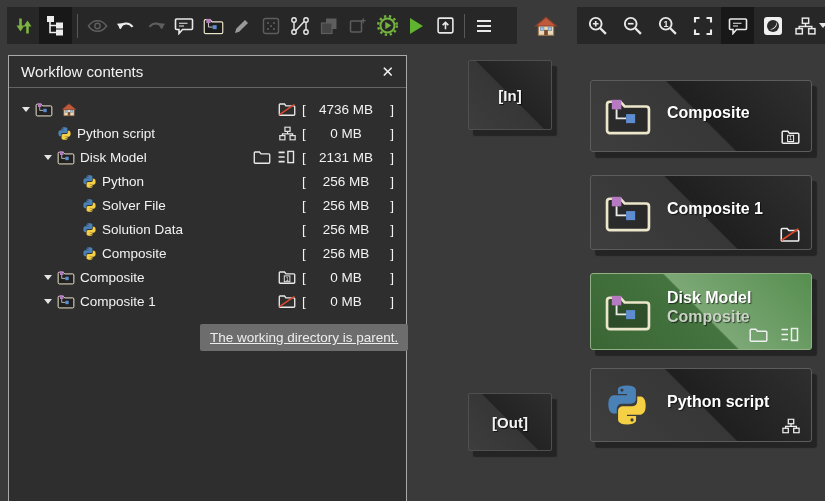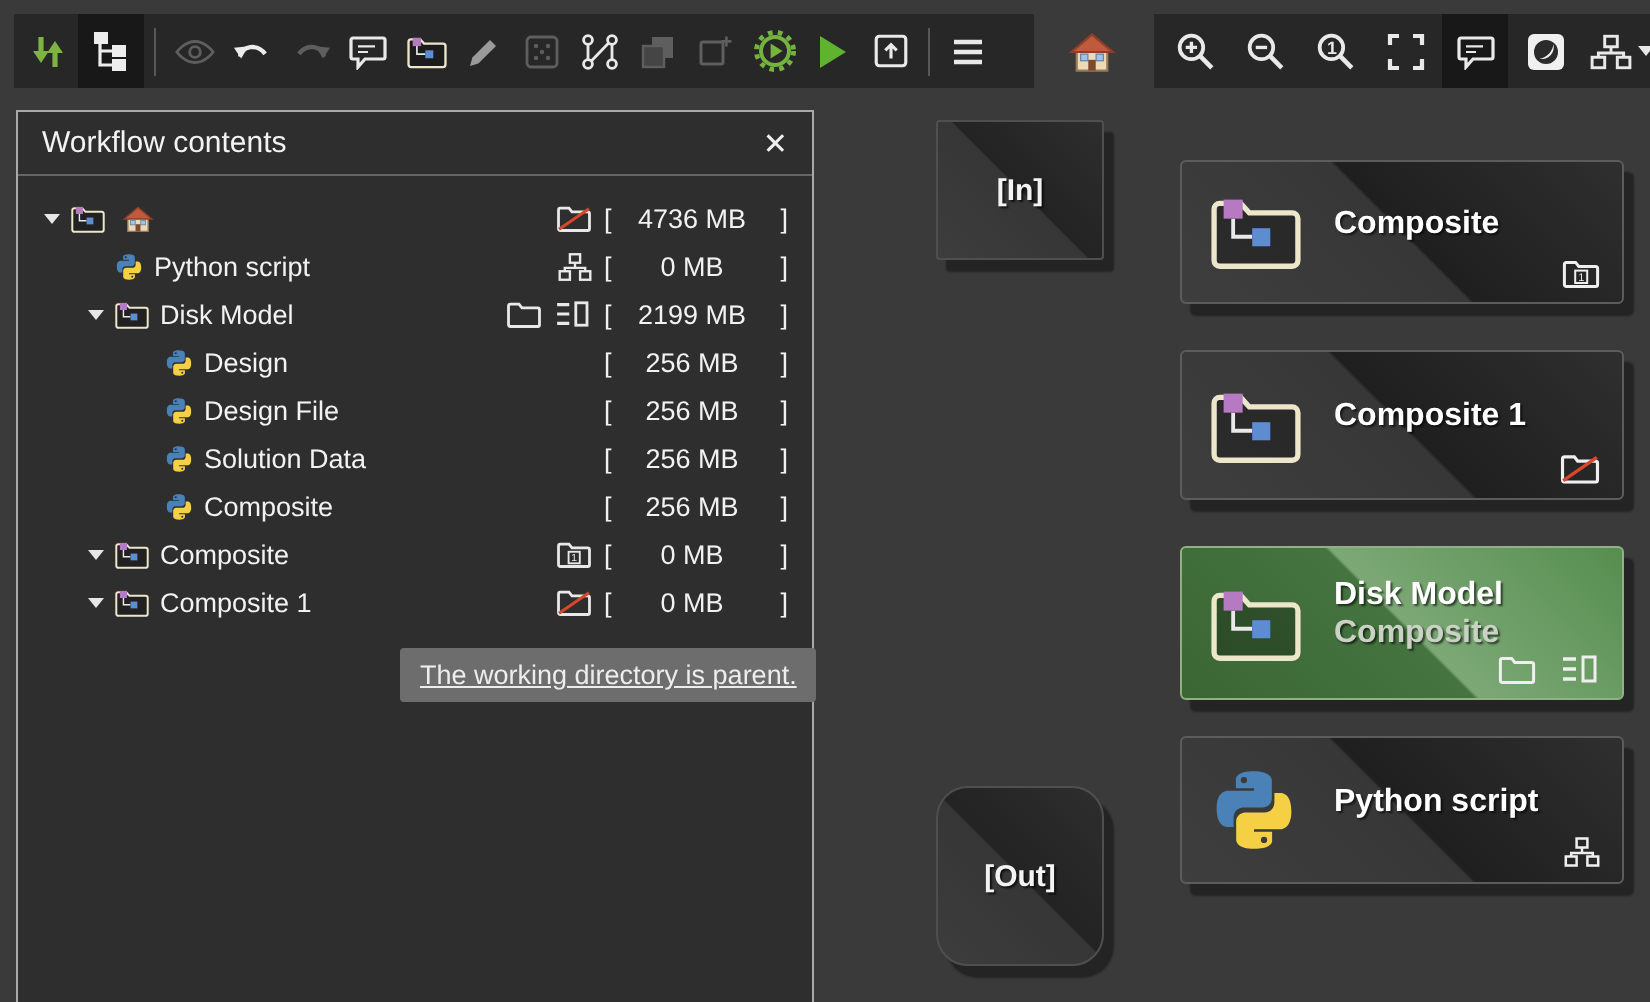--- a/index.html
+++ b/index.html
@@ -39,21 +39,21 @@
   
   #tooltip{position:absolute;left:200px;top:324px;height:27px;line-height:27px;padding:0 10px;
     background:#6d6d6d;color:#ededed;font-size:13.5px;border-radius:2px;white-space:nowrap;text-decoration:underline;}
   
   .pnode{position:absolute;left:432px;width:84px;box-sizing:border-box;border:1px solid #4f4f4f;border-radius:2px;
     background:linear-gradient(45deg,#3d3d3d 0%,#363636 49.6%,#232323 50.4%,#2e2e2e 100%);
     box-shadow:5px 6px 1px rgba(18,18,18,.55);
     display:flex;align-items:center;justify-content:center;
     color:#f3f3f3;font-weight:bold;font-size:15px;text-shadow:1px 1px 1px rgba(0,0,0,.7);margin-left:36px;}
   #node-in{top:60px;height:70px;}
-  #node-out{top:393px;height:90px;border-radius:16px;}
+  #node-out{top:393px;height:58px;}
   .fnode{position:absolute;left:590px;width:222px;box-sizing:border-box;border:1px solid #5c5c5c;border-radius:3px;
     background:linear-gradient(45deg,#3e3e3e 0%,#373737 49.6%,#1f1f1f 50.4%,#2f2f2f 100%);
     box-shadow:5px 6px 1px rgba(18,18,18,.55);}
   #node-composite{top:80px;height:72px;}
   #node-composite1{top:175px;height:75px;}
   #node-disk{top:273px;height:77px;border-color:#8fb184;
     background:linear-gradient(45deg,#3a6634 0%,#457440 49.6%,#7ca876 50.4%,#568e4f 100%);}
   #node-python{top:368px;height:74px;}
   .nicon{position:absolute;left:13px;top:50%;transform:translateY(-50%);}
   .ntitle{position:absolute;left:76px;top:44%;transform:translateY(-50%);
@@ -344,47 +344,47 @@
       <span class="tlabel">Disk Model</span>
       <span class="tright">
         <svg class="white-ic" width="18" height="14" viewBox="0 0 19 15">
             <use href="#sym-folder"></use>
           </svg>
         <svg class="white-ic" width="19" height="14" viewBox="0 0 20 15">
             <use href="#sym-listbox"></use>
           </svg>
         <span class="tsize">
             <span class="brk">[</span>
-            <span class="tvalue">2199 MB</span>
+            <span class="tvalue">2131 MB</span>
             <span class="brk brc">]</span>
           </span>
       </span>
     </div>
 
     <div class="trow lv2">
       <span class="caret"></span>
       <svg class="ticon" width="15" height="15" viewBox="0 0 32 32">
           <use href="#sym-python"></use>
         </svg>
-      <span class="tlabel">Design</span>
+      <span class="tlabel">Python</span>
       <span class="tright">
         <span class="tsize">
             <span class="brk">[</span>
             <span class="tvalue">256 MB</span>
             <span class="brk brc">]</span>
           </span>
       </span>
     </div>
 
     <div class="trow lv2">
       <span class="caret"></span>
       <svg class="ticon" width="15" height="15" viewBox="0 0 32 32">
           <use href="#sym-python"></use>
         </svg>
-      <span class="tlabel">Design File</span>
+      <span class="tlabel">Solver File</span>
       <span class="tright">
         <span class="tsize">
             <span class="brk">[</span>
             <span class="tvalue">256 MB</span>
             <span class="brk brc">]</span>
           </span>
       </span>
     </div>
 
     <div class="trow lv2">

